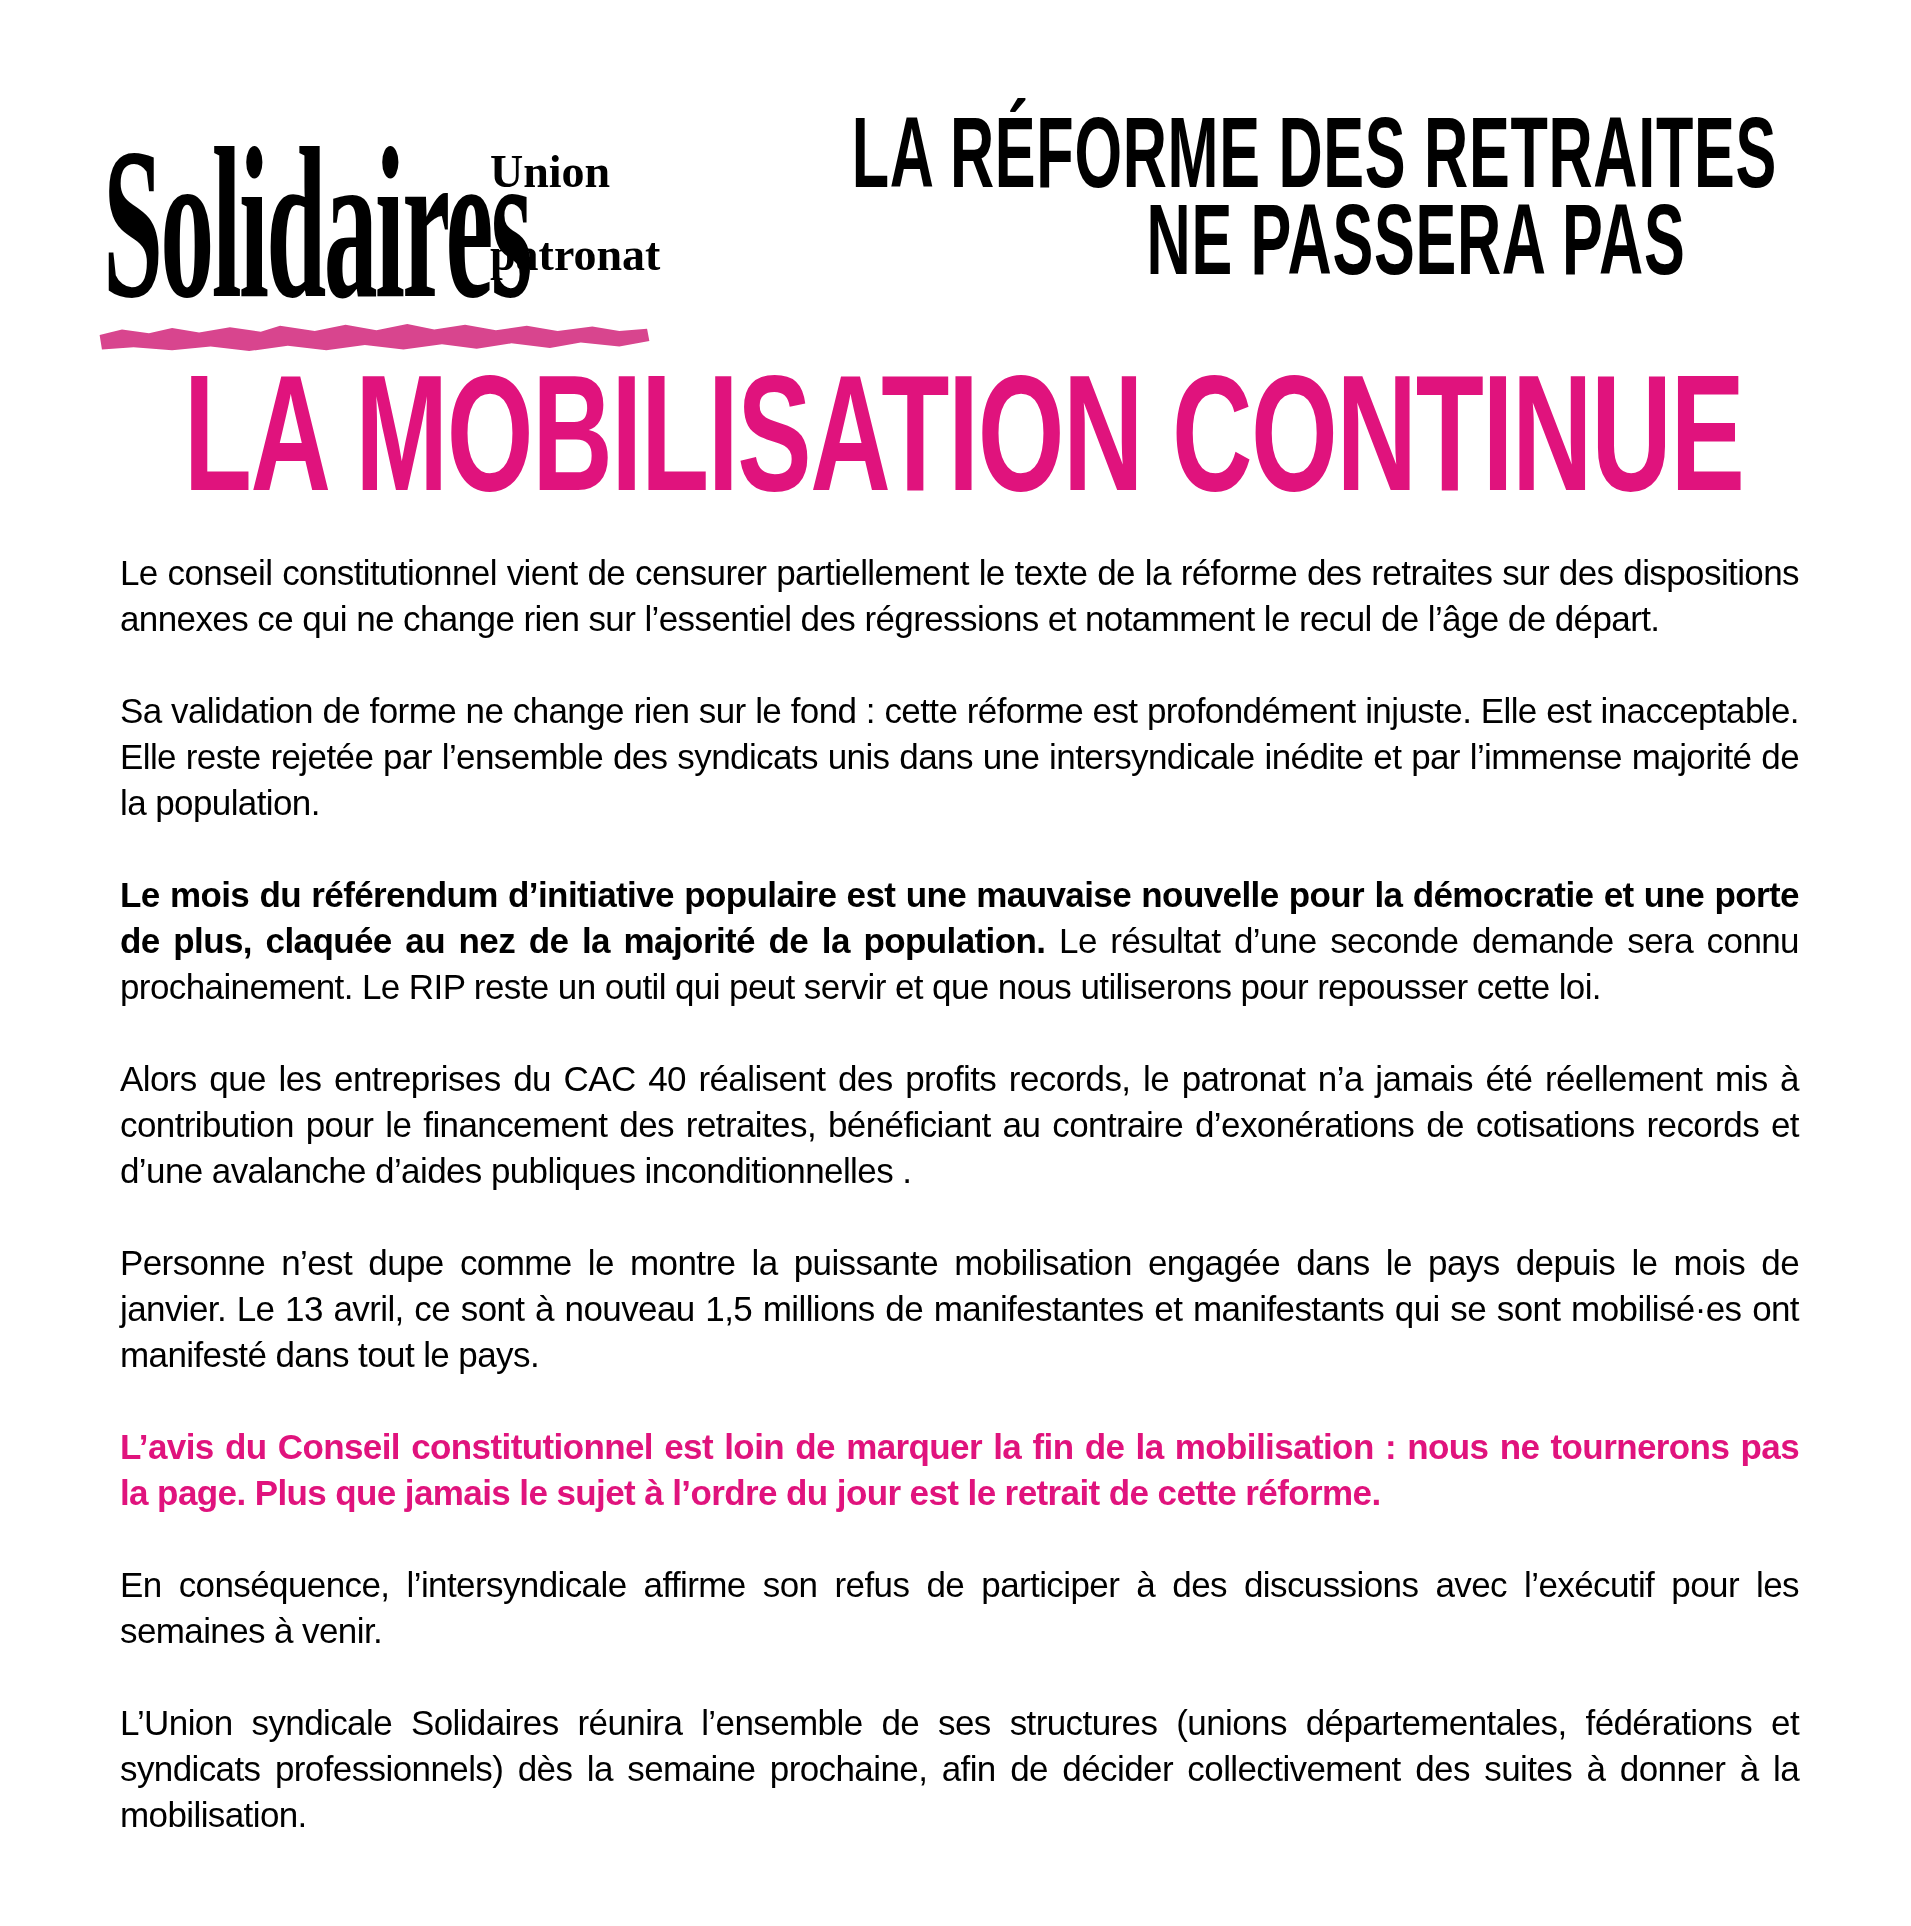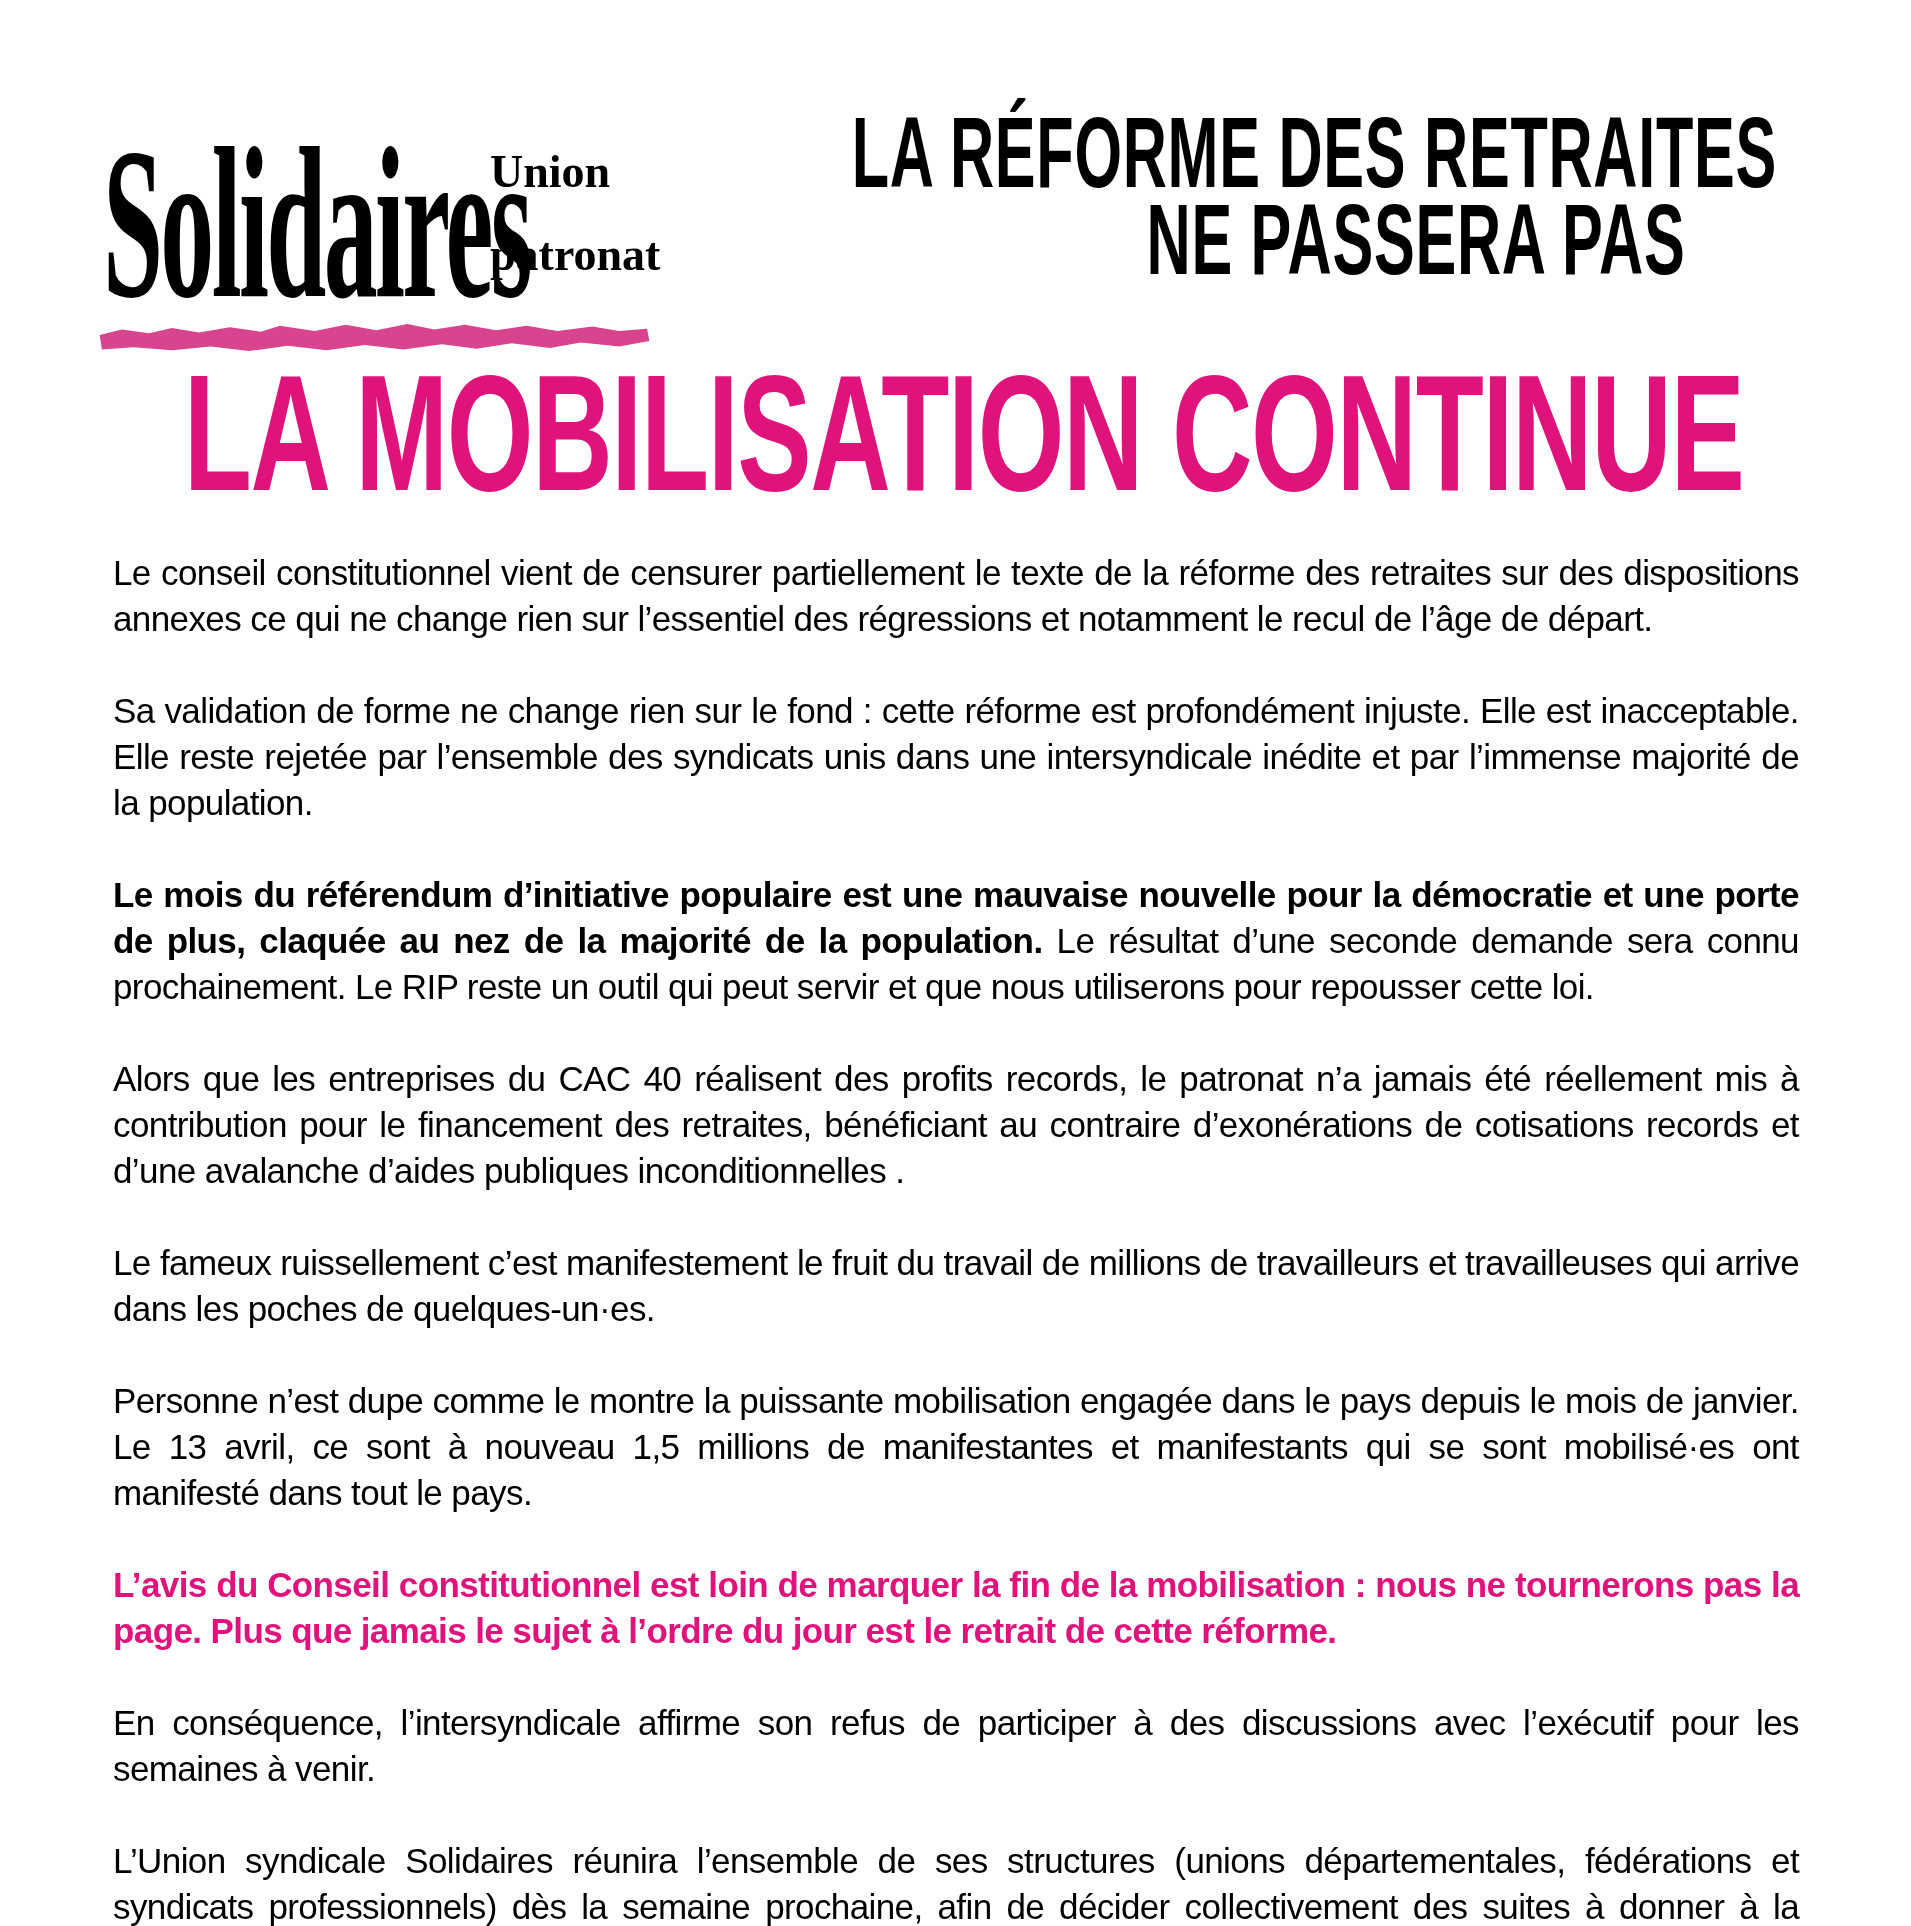--- a/index.html
+++ b/index.html
@@ -43,21 +43,21 @@
     display: inline-block; transform: scale(0.93, 1.38); transform-origin: center;
     font-weight: 700; font-size: 120px; letter-spacing: -1.5px; white-space: nowrap;
   }
 
   
   .body-text {
     position: absolute; left: 112px; right: 112px; top: 550px;
     font-size: 35px; line-height: 46px; letter-spacing: -0.6px;
     text-align: justify;
   }
-  .body-text p { margin: 0 0 46px 1px; }
+  .body-text p { margin: 0 0 46px 8px; }
   .body-text .b { font-weight: 700; }
   .body-text .pink { color: var(--pink_text, #e0137d); }
 </style>
 </head>
 <body>
 
 <div class="page">
 
   <div class="logo">
     <div class="logo-union">
@@ -84,21 +84,20 @@
 
   <div class="title">
     <span class="stretch">LA MOBILISATION CONTINUE</span>
   </div>
 
   <div class="body-text">
       <p><span>Le conseil constitutionnel vient de censurer partiellement le texte de la réforme des retraites sur des dispositions annexes ce qui ne change rien sur l’essentiel des régressions et notamment le recul de l’âge de départ.</span></p>
       <p><span>Sa validation de forme ne change rien sur le fond : cette réforme est profondément injuste. Elle est inacceptable. Elle reste rejetée par l’ensemble des syndicats unis dans une intersyndicale inédite et par l’immense majorité de la population.</span></p>
       <p><span class="b">Le mois du référendum d’initiative populaire est une mauvaise nouvelle pour la démocratie et une porte de plus, claquée au nez de la majorité de la population.</span><span> Le résultat d’une seconde demande sera connu prochainement. Le RIP reste un outil qui peut servir et que nous utiliserons pour repousser cette loi.</span></p>
       <p><span>Alors que les entreprises du CAC 40 réalisent des profits records, le patronat n’a jamais été réellement mis à contribution pour le financement des retraites, bénéficiant au contraire d’exonérations de cotisations records et d’une avalanche d’aides publiques inconditionnelles .</span></p>
-      <p><span>Le fameux ruissellement c’est manifestement le fruit du travail de millions de travailleurs et travailleuses qui arrive dans les poches de quelques-un·es.</span></p>
       <p><span>Personne n’est dupe comme le montre la puissante mobilisation engagée dans le pays depuis le mois de janvier. Le 13 avril, ce sont à nouveau 1,5 millions de manifestantes et manifestants qui se sont mobilisé·es  ont manifesté dans tout le pays.</span></p>
       <p><span class="b pink">L’avis du Conseil constitutionnel est loin de marquer la fin de la mobilisation : nous ne tournerons pas la page. Plus que jamais le sujet à l’ordre du jour est le retrait de cette réforme.</span></p>
       <p><span>En conséquence, l’intersyndicale affirme son refus de participer à des discussions avec l’exécutif pour les semaines à venir.</span></p>
       <p><span>L’Union syndicale Solidaires réunira l’ensemble de ses structures (unions départementales, fédérations et syndicats professionnels) dès la semaine prochaine, afin de décider collectivement des suites à donner à la mobilisation.</span></p>
     </div>
 
 </div>
 
 
 </body></html>

